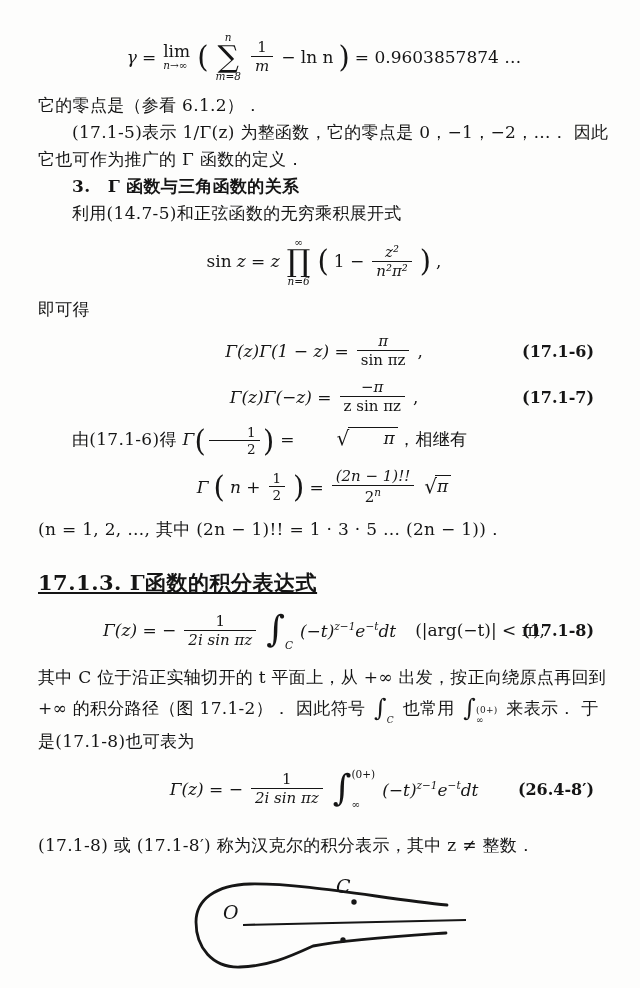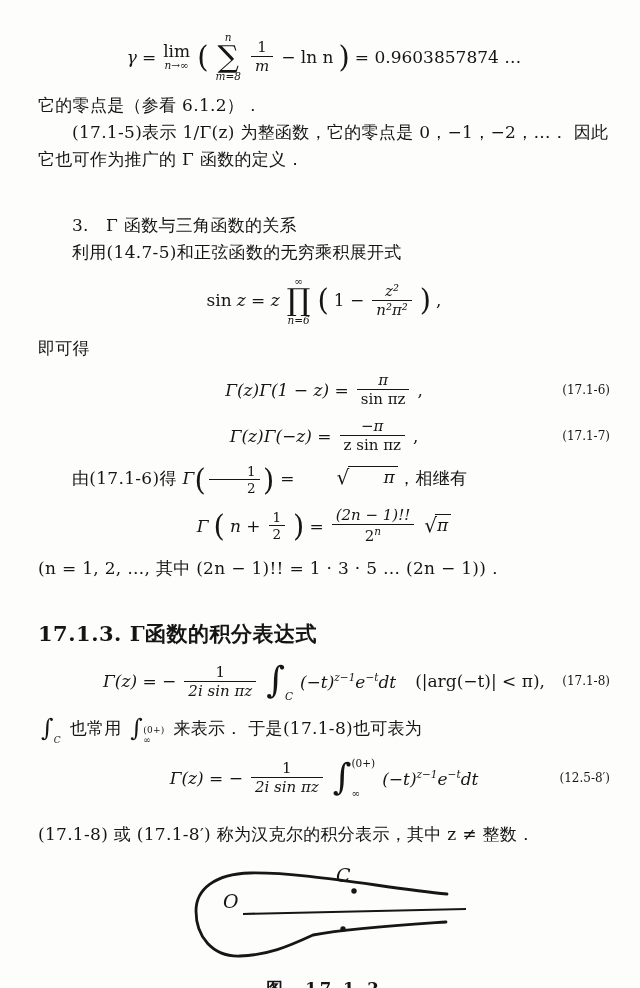--- a/index.html
+++ b/index.html
@@ -5,55 +5,55 @@
   html,body{margin:0;padding:0;}
   body{
     width:640px;height:988px;overflow:hidden;
     background:#fdfdfc;color:#151515;
     font-family:"DejaVu Serif","Liberation Serif",serif;
     font-size:17px;
   }
   .page{padding:22px 30px 0 38px;}
   .para{margin:0;line-height:27px;letter-spacing:0.3px;}
   .indent{text-indent:2em;}
-  .bold{font-weight:normal;margin-top:39px;}
+  .bold{font-weight:bold;}
   .mt6{margin-top:20px;}
   .mt10{margin-top:2px;}
   
   .fblock{display:flex;justify-content:center;align-items:center;gap:5px;margin:10px 0;}
   .eqrow{position:relative;margin:9px 0;}
   .eqrow .body{display:flex;justify-content:center;align-items:center;gap:5px;width:100%;}
-  .eqno{position:absolute;right:0;top:50%;transform:translateY(-50%);font-weight:normal;font-size:12px;}
+  .eqno{position:absolute;right:16px;top:50%;transform:translateY(-50%);font-weight:bold;font-size:16px;}
   .mi{font-style:italic;}
   .rm{font-style:normal;}
   .mrow{white-space:nowrap;}
   .frac{display:inline-block;text-align:center;vertical-align:middle;font-size:15px;line-height:1.2;margin:0 3px;}
   .frac .num{display:block;padding:0 4px;}
   .frac .den{display:block;border-top:1.3px solid #151515;padding:0 4px;}
   .frac.sm{font-size:13.5px;}
   .bigop{display:inline-flex;flex-direction:column;align-items:center;line-height:1;font-size:10.5px;margin:0 2px;}
   .bigop .op{font-size:30px;line-height:0.95;font-style:normal;}
-  .limop{display:inline-flex;flex-direction:column;align-items:center;line-height:1;font-size:10.5px;margin:0 2px;}
+  .limop{display:inline-flex;flex-direction:column;align-items:flex-start;line-height:1;font-size:10.5px;margin:0 2px;}
   .limop .op{font-size:17px;font-style:normal;}
   .bp{font-size:170%;font-weight:300;line-height:0;vertical-align:middle;}
   sup{font-size:10.5px;}
   .sqrt{display:inline-flex;align-items:flex-start;white-space:nowrap;margin-left:2px;}
   .sqrt .tick{font-size:20px;line-height:1.15;}
   .sqrt .rad{border-top:1.6px solid #151515;margin-left:-2px;padding:1px 3px 0 2px;line-height:1.15;}
   .bint{display:inline-flex;align-items:stretch;height:46px;margin:0 2px;vertical-align:middle;}
   .bint .isym{font-size:36px;line-height:1.2;font-style:normal;}
   .bint .ilims{display:flex;flex-direction:column;justify-content:space-between;font-size:10.5px;padding:2px 0;}
   .bint .ilims .t{min-height:12px;}
   .sint{display:inline-flex;align-items:stretch;height:32px;margin:0 3px;vertical-align:middle;}
   .sint .isym{font-size:24px;line-height:1.2;font-style:normal;}
   .sint .ilims{display:flex;flex-direction:column;justify-content:space-between;font-size:9px;padding:1px 0;}
   .sint .ilims .t{min-height:10px;}
   .cond{margin-left:14px;}
   
-  .sec{font-size:21px;font-weight:bold;margin:38px 0 10px 0;letter-spacing:0.5px;}
+  .sec{font-size:21px;font-weight:bold;margin:26px 0 10px 0;letter-spacing:0.5px;text-decoration:underline;}
   
   figure{margin:16px 0 0 0;padding:0;}
   figcaption{text-align:center;font-weight:bold;letter-spacing:3px;margin-top:2px;font-size:16.5px;}
   .figlabel{font-family:"DejaVu Serif",serif;font-style:italic;font-size:19px;fill:#151515;}
 </style>
 </head>
 <body>
 
 <div class="page">
 
@@ -179,20 +179,21 @@
           <span class="b mi">C</span>
         </span>
       </span>
       <span class="mrow"><span class="mi">(−t)</span><sup class="mi">z−1</sup><span class="mi">e</span><sup class="mi">−t</sup><span class="mi">dt</span></span>
       <span class="cond">(|arg(−t)| &lt; π),</span>
     </div>
     <div class="eqno">(17.1-8)</div>
   </div>
 
   <p class="para" style="line-height:31px;">
+    <span>其中 C 位于沿正实轴切开的 t 平面上，从 +∞ 出发，按正向绕原点再回到 +∞ 的积分路径（图 17.1-2）． 因此符号</span>
     <span class="sint">
         <span class="isym">∫</span>
         <span class="ilims">
           <span class="t"></span>
           <span class="b mi">C</span>
         </span>
       </span>
     <span>也常用</span>
     <span class="sint">
         <span class="isym">∫</span>
@@ -213,21 +214,21 @@
       </span>
       <span class="bint">
         <span class="isym">∫</span>
         <span class="ilims">
           <span class="t">(0+)</span>
           <span class="b">∞</span>
         </span>
       </span>
       <span class="mrow"><span class="mi">(−t)</span><sup class="mi">z−1</sup><span class="mi">e</span><sup class="mi">−t</sup><span class="mi">dt</span></span>
     </div>
-    <div class="eqno">(12.5-8′)</div>
+    <div class="eqno">(26.4-8′)</div>
   </div>
 
   <p class="para mt6">(17.1-8) 或 (17.1-8′) 称为汉克尔的积分表示，其中 z ≠ 整数．</p>
 
   <figure>
     <svg width="578" height="112" viewBox="28 0 578 112" style="display:block;">
       <path d="M 437 30 C 375 24, 295 8, 240 9 C 205 10, 186 25, 186 47 C 186 72, 202 93, 230 92 C 258 91, 277 83, 303 71 C 342 64, 392 61, 436 58" fill="none" stroke="#161616" stroke-width="2.8" stroke-linecap="round"></path>
       <line x1="233" y1="50" x2="456" y2="45" stroke="#161616" stroke-width="2.2"></line>
       <circle cx="344" cy="27" r="2.7" fill="#161616"></circle>
       <circle cx="333" cy="65" r="2.7" fill="#161616"></circle>

